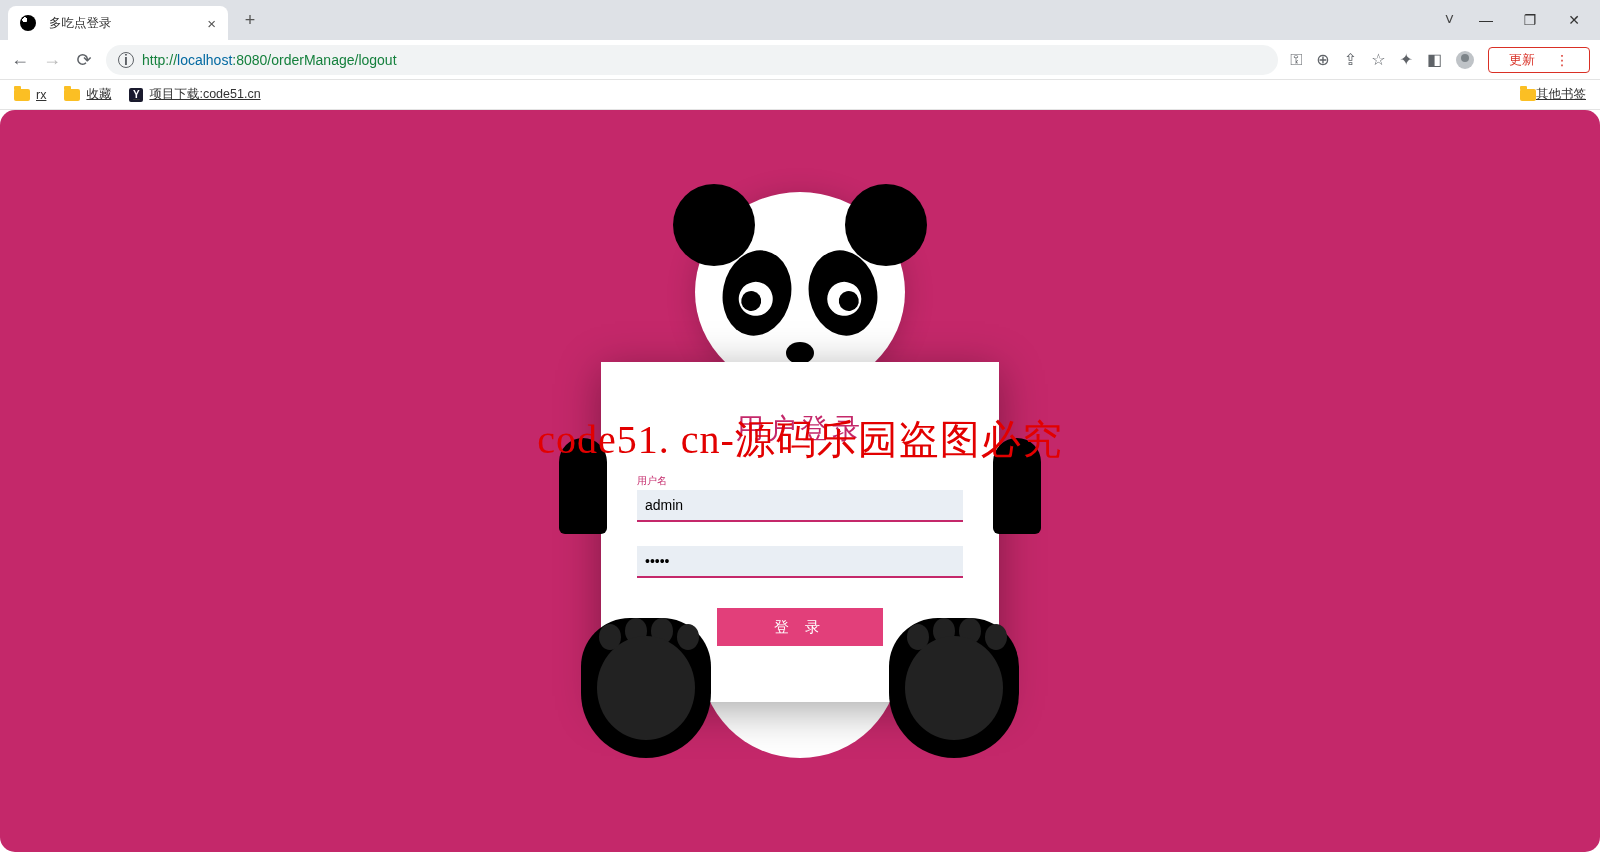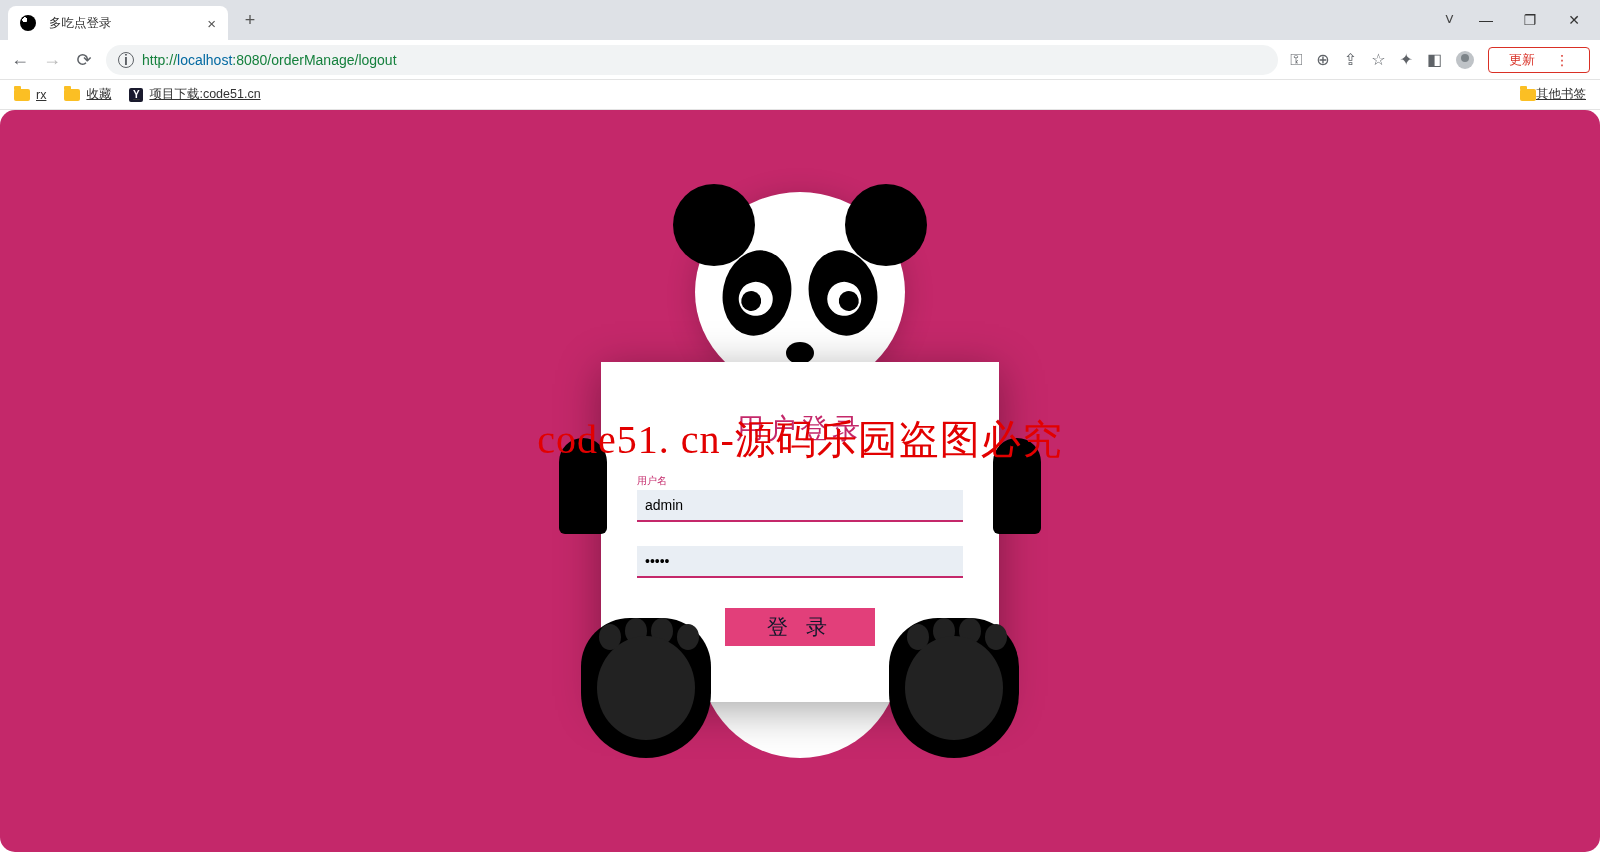--- a/index.html
+++ b/index.html
@@ -139,22 +139,22 @@
     margin-bottom:26px; font-weight:500;
   }
   .field { margin-bottom:24px; }
   .field-label { font-size:10px; color:#c4286a; margin-bottom:2px; display:block;}
   .field input {
     width:100%; height:32px; border:none; background:#e9eef4;
     border-bottom:2px solid #c4286a; padding:0 8px; font-size:14px;
     outline:none;
   }
   .login-btn {
-    display:block; margin:30px auto 0; width:150px; height:38px;
-    background:#e23f7a; color:#0f172a; border:none; font-size:21px;
+    display:block; margin:30px auto 0; width:166px; height:38px;
+    background:#e23f7a; color:#ffffff; border:none; font-size:15px;
     letter-spacing:6px; cursor:pointer;
   }
 
   
   .watermark {
     position:absolute; top:302px; left:50%; transform:translateX(-50%);
     font-size:40px; color:#e20000; font-weight:400;
     white-space:nowrap; pointer-events:none; z-index:50;
     letter-spacing:1px; font-family:"SimSun","NSimSun",serif;
   }

